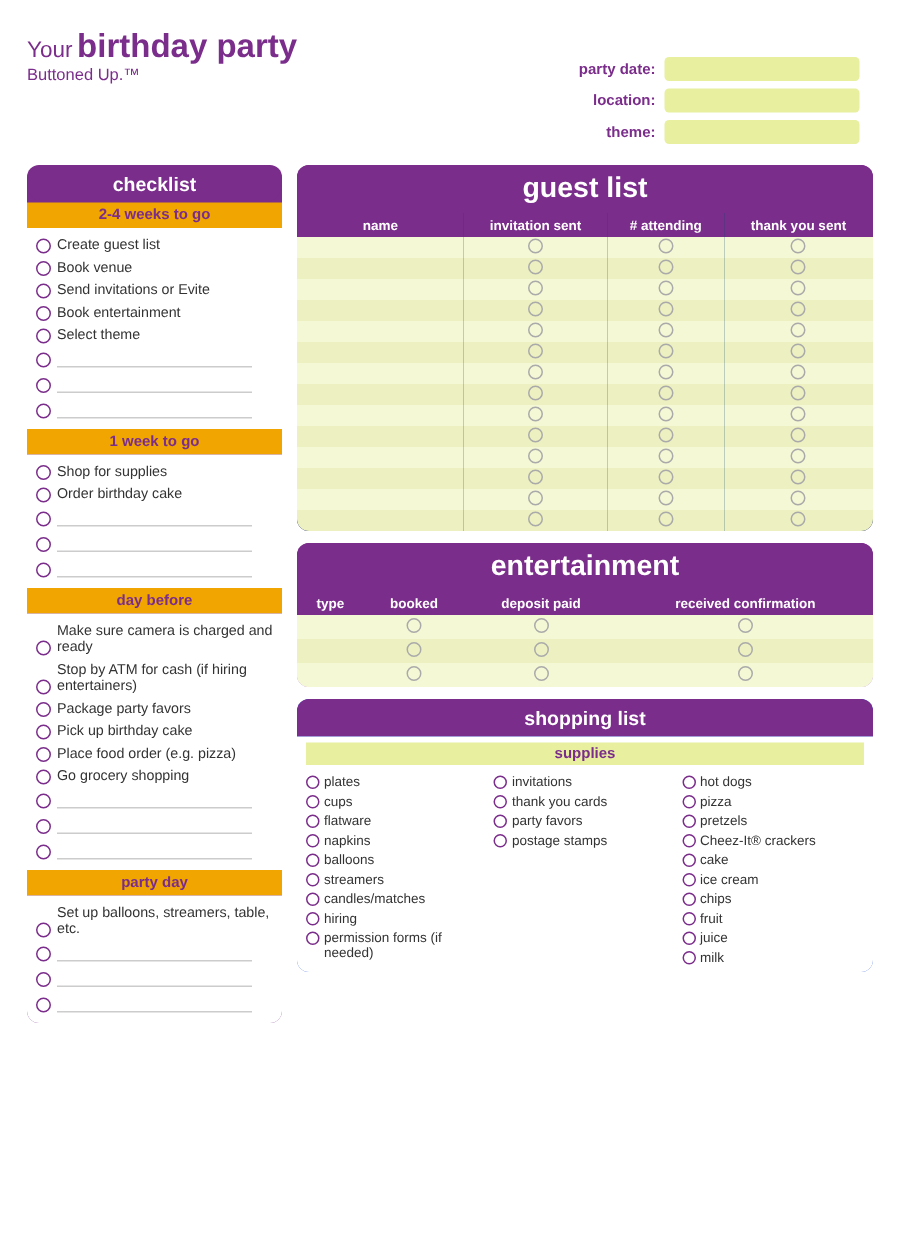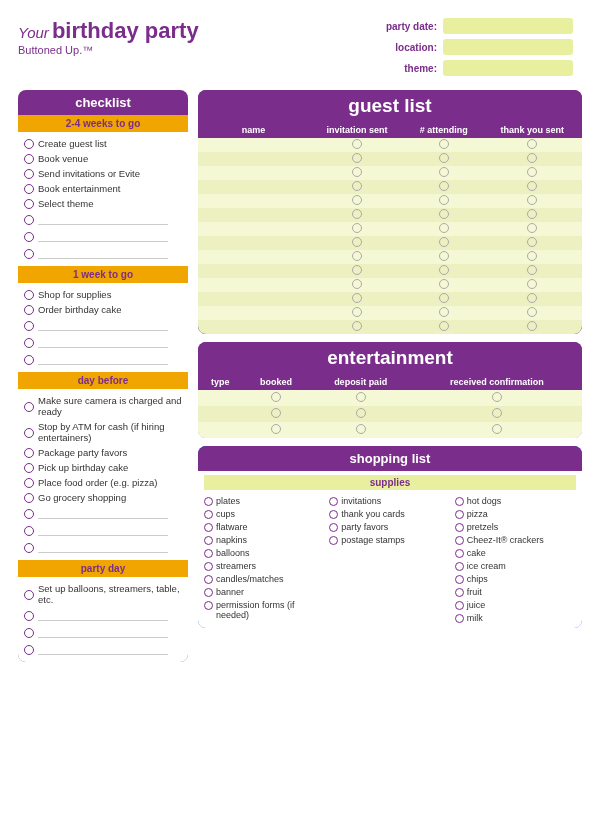--- a/index.html
+++ b/index.html
@@ -19,31 +19,31 @@
       justify-content: space-between;
       align-items: flex-start;
       margin-bottom: 14px;
     }
     .header-title {
       color: #7b2d8b;
     }
     .header-title span.your {
       font-size: 15px;
       font-weight: normal;
-      font-style: italic;
     }
     .header-title span.main {
       font-size: 22px;
       font-weight: bold;
     }
     .header-fields {
       display: flex;
       flex-direction: column;
       gap: 5px;
       min-width: 200px;
+      margin-top: 20px;
     }
     .field-row {
       display: flex;
       align-items: center;
       gap: 6px;
     }
     .field-label {
       color: #7b2d8b;
       font-size: 10px;
       font-weight: bold;
@@ -91,21 +91,21 @@
       font-weight: bold;
       padding: 3px 0;
       margin: 0;
     }
     .checklist-inner {
       background: #fff;
       padding: 4px 6px;
     }
     .checklist-item {
       display: flex;
-      align-items: center;
+      align-items: flex-end;
       gap: 4px;
       padding: 2px 0;
       font-size: 9.5px;
       color: #333;
     }
     .circle-check {
       width: 10px;
       height: 10px;
       border-radius: 50%;
       border: 1.5px solid #7b2d8b;
@@ -584,21 +584,21 @@
             <div class="shop-item">
                 <span class="shop-circle"></span>
                 <span>streamers</span>
               </div>
             <div class="shop-item">
                 <span class="shop-circle"></span>
                 <span>candles/matches</span>
               </div>
             <div class="shop-item">
                 <span class="shop-circle"></span>
-                <span>banner</span>
+                <span>hiring</span>
               </div>
             <div class="shop-item">
                 <span class="shop-circle"></span>
                 <span>permission forms (if needed)</span>
               </div>
           </div>
 
           <div class="shopping-col">
             <div class="shop-item">
                 <span class="shop-circle"></span>

